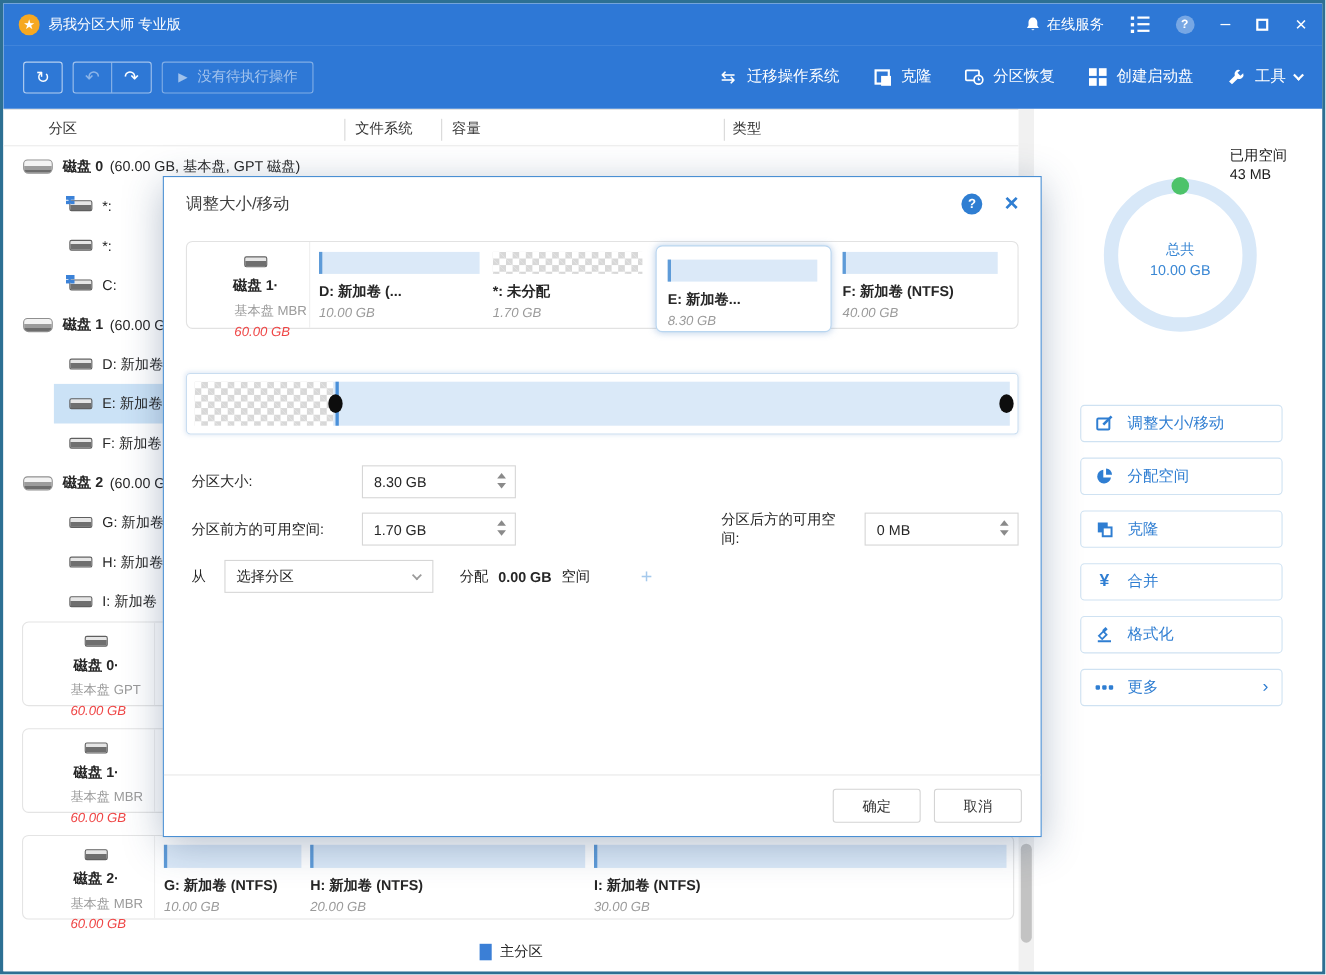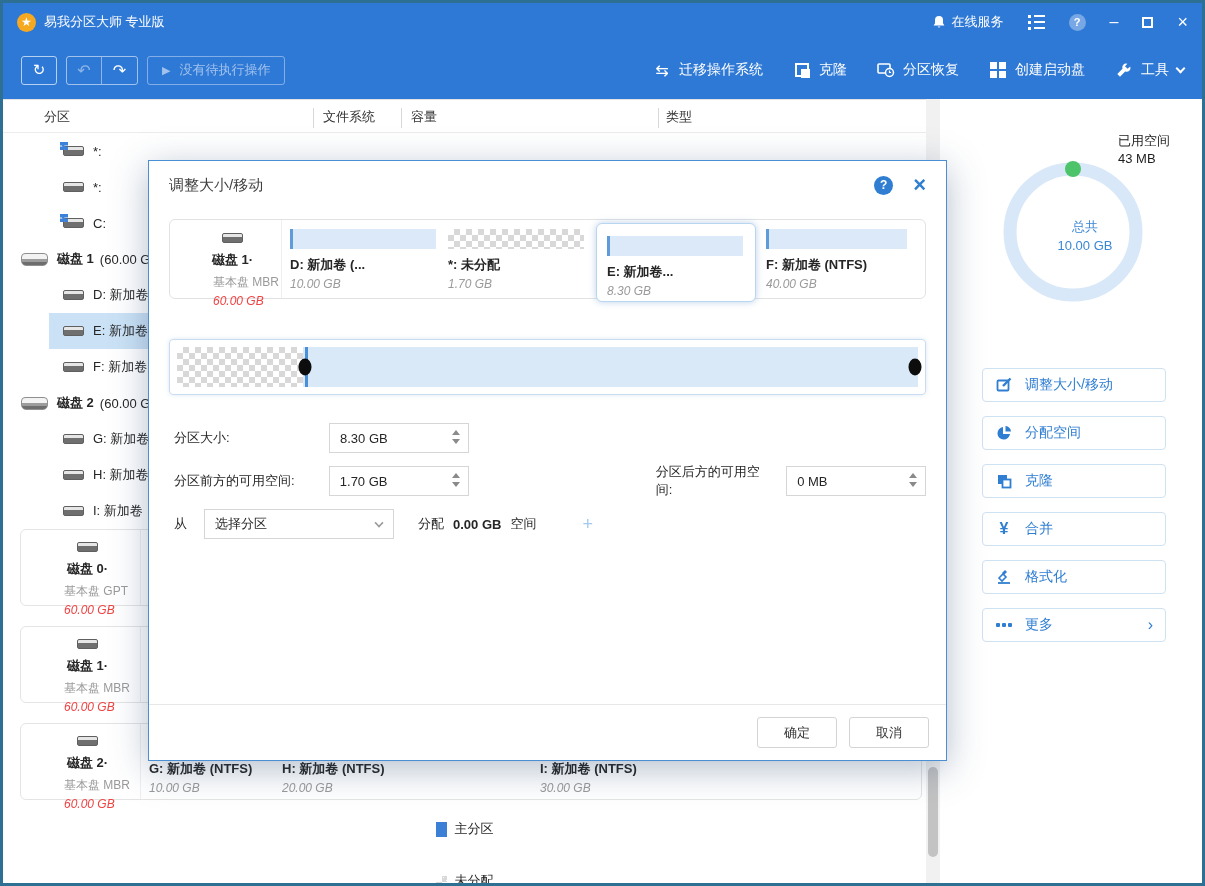--- a/index.html
+++ b/index.html
@@ -85,21 +85,21 @@
 
   
   .legend { display:flex; justify-content:center; gap:34px; align-items:center; margin-top:12px; font-size:13px; color:#262626;flex-direction:column; }
   .legend .item { display:flex; align-items:center; gap:8px; }
   .lg-primary { width:11px; height:15px; background:#3b7fd6; }
   .lg-unalloc { width:11px; height:11px; }
 
   
   .used-block { position:absolute; left:178px; top:33px; font-size:13px; color:#1d1d1d; line-height:18px; }
   .donut { position:absolute; left:48px; top:48px; }
-  .donut-center { position:absolute; left:60px; top:118px; width:170px; text-align:center; color:#3a87d4; font-size:13px; line-height:19px; }
+  .donut-center { position:absolute; left:48px; top:118px; width:170px; text-align:center; color:#3a87d4; font-size:13px; line-height:19px; }
   .actions { position:absolute; left:42px; top:269px; width:184px; display:flex; flex-direction:column; gap:14px; }
   .act-btn { height:34px; border:1px solid #cfe2f2; border-radius:4px; background:#fff; display:flex; align-items:center; gap:12px; padding:0 12px; color:#2f7ed2; font-size:14px; position:relative; cursor:default; }
   .act-ico { width:18px; display:flex; justify-content:center; align-items:center; }
   .merge-g { font-size:16px; font-weight:bold; color:#2f7ed2; }
   .dots { display:flex; gap:2px; }
   .dots i { width:4px; height:4px; background:#2f7ed2; border-radius:1px; }
   .act-chev { position:absolute; right:12px; font-size:16px; color:#2f7ed2; }
 
   
   .dialog { position:absolute; left:145px; top:157px; width:799px; height:601px; background:#fff; border:1px solid #4a8fd3; box-shadow:0 8px 34px rgba(40,70,110,.35); z-index:10; }
@@ -233,20 +233,25 @@
       <div class="lheader">
         <span class="h-part">分区</span>
         <span class="hsep" style="left:310px"></span>
         <span class="h-fs">文件系统</span>
         <span class="hsep" style="left:398px"></span>
         <span class="h-cap">容量</span>
         <span class="hsep" style="left:655px"></span>
         <span class="h-type">类型</span>
       </div>
 
+      <div class="trow disk">
+        <span class="disk-ico-big"></span>
+        <span class="dlabel">磁盘 0</span>
+        <span class="dinfo">(60.00 GB, 基本盘, GPT 磁盘)</span>
+      </div>
       <div class="trow">
         <span class="row-inner">
             <span class="disk-ico-sm badged"></span>
         <span>*:</span>
           </span>
       </div>
       <div class="trow">
         <span class="row-inner">
             <span class="disk-ico-sm"></span>
         <span>*:</span>

